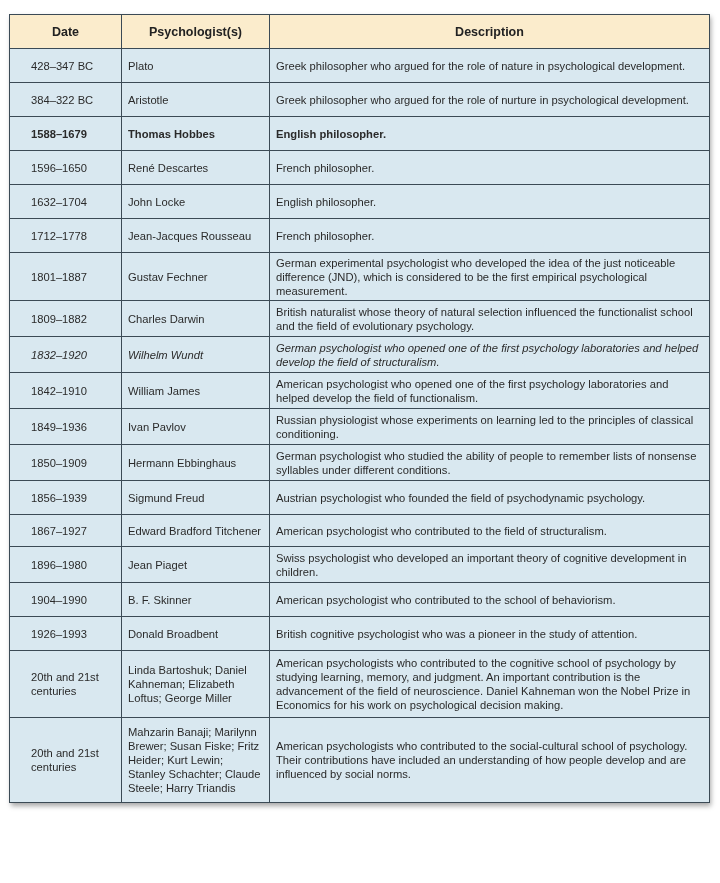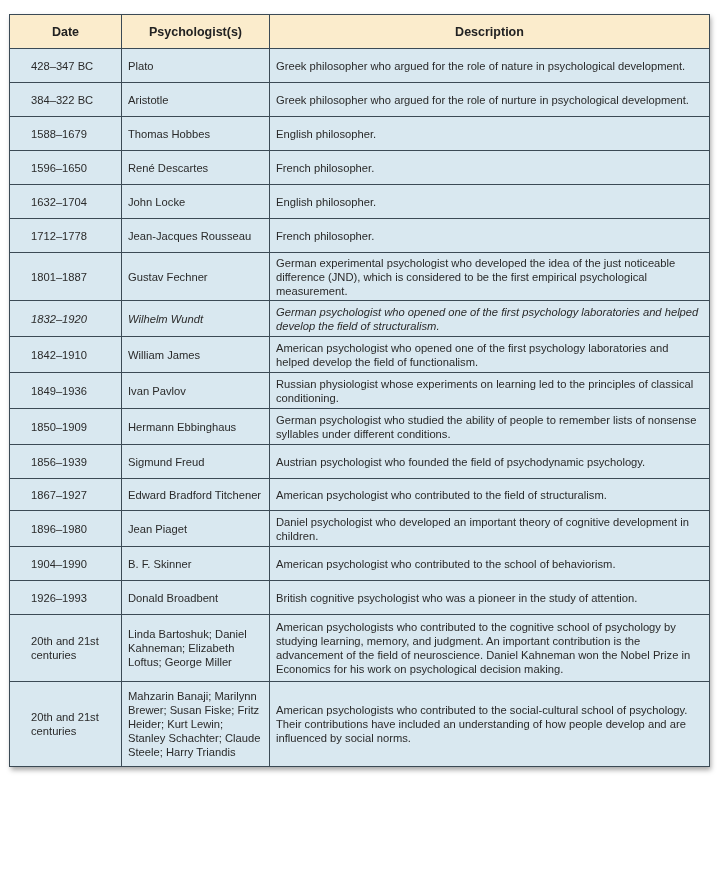--- a/index.html
+++ b/index.html
@@ -42,21 +42,21 @@
         <tr style="height: 34px; padding-left: 32px;">
           <td class="date">428–347 BC</td>
           <td>Plato</td>
           <td>Greek philosopher who argued for the role of nature in psychological development.</td>
         </tr>
         <tr style="height: 34px;">
           <td class="date">384–322 BC</td>
           <td>Aristotle</td>
           <td>Greek philosopher who argued for the role of nurture in psychological development.</td>
         </tr>
-        <tr style="height: 34px;">
+        <tr style="height: 34px; font-weight: bold;">
           <td class="date">1588–1679</td>
           <td>Thomas Hobbes</td>
           <td>English philosopher.</td>
         </tr>
         <tr style="height: 34px;">
           <td class="date">1596–1650</td>
           <td>René Descartes</td>
           <td>French philosopher.</td>
         </tr>
         <tr style="height: 34px;">
@@ -66,20 +66,25 @@
         </tr>
         <tr style="height: 34px;">
           <td class="date">1712–1778</td>
           <td>Jean-Jacques Rousseau</td>
           <td>French philosopher.</td>
         </tr>
         <tr style="height: 48px;">
           <td class="date">1801–1887</td>
           <td>Gustav Fechner</td>
           <td>German experimental psychologist who developed the idea of the just noticeable difference (JND), which is considered to be the first empirical psychological measurement.</td>
+        </tr>
+        <tr style="height: 36px;">
+          <td class="date">1809–1882</td>
+          <td>Charles Darwin</td>
+          <td>British naturalist whose theory of natural selection influenced the functionalist school and the field of evolutionary psychology.</td>
         </tr>
         <tr style="height: 36px; font-style: italic;">
           <td class="date">1832–1920</td>
           <td>Wilhelm Wundt</td>
           <td>German psychologist who opened one of the first psychology laboratories and helped develop the field of structuralism.</td>
         </tr>
         <tr style="height: 36px;">
           <td class="date">1842–1910</td>
           <td>William James</td>
           <td>American psychologist who opened one of the first psychology laboratories and helped develop the field of functionalism.</td>
@@ -100,21 +105,21 @@
           <td>Austrian psychologist who founded the field of psychodynamic psychology.</td>
         </tr>
         <tr style="height: 32px;">
           <td class="date">1867–1927</td>
           <td>Edward Bradford Titchener</td>
           <td>American psychologist who contributed to the field of structuralism.</td>
         </tr>
         <tr style="height: 36px;">
           <td class="date">1896–1980</td>
           <td>Jean Piaget</td>
-          <td>Daniel psychologist who developed an important theory of cognitive development in children.</td>
+          <td>Swiss psychologist who developed an important theory of cognitive development in children.</td>
         </tr>
         <tr style="height: 34px;">
           <td class="date">1904–1990</td>
           <td>B. F. Skinner</td>
           <td>American psychologist who contributed to the school of behaviorism.</td>
         </tr>
         <tr style="height: 34px;">
           <td class="date">1926–1993</td>
           <td>Donald Broadbent</td>
           <td>British cognitive psychologist who was a pioneer in the study of attention.</td>

